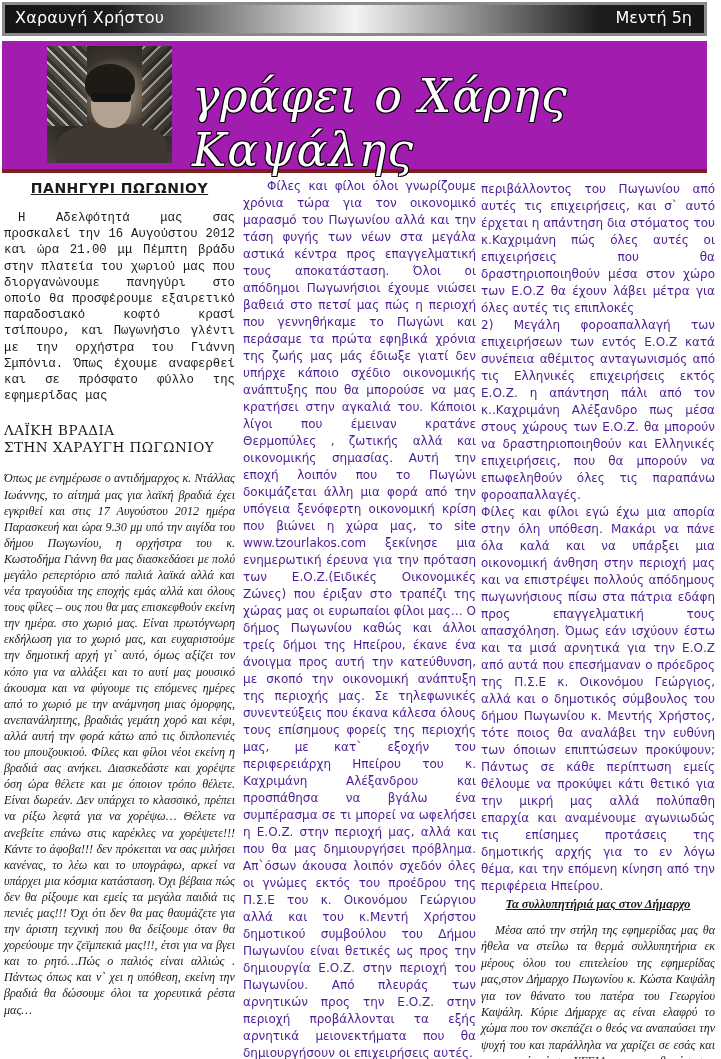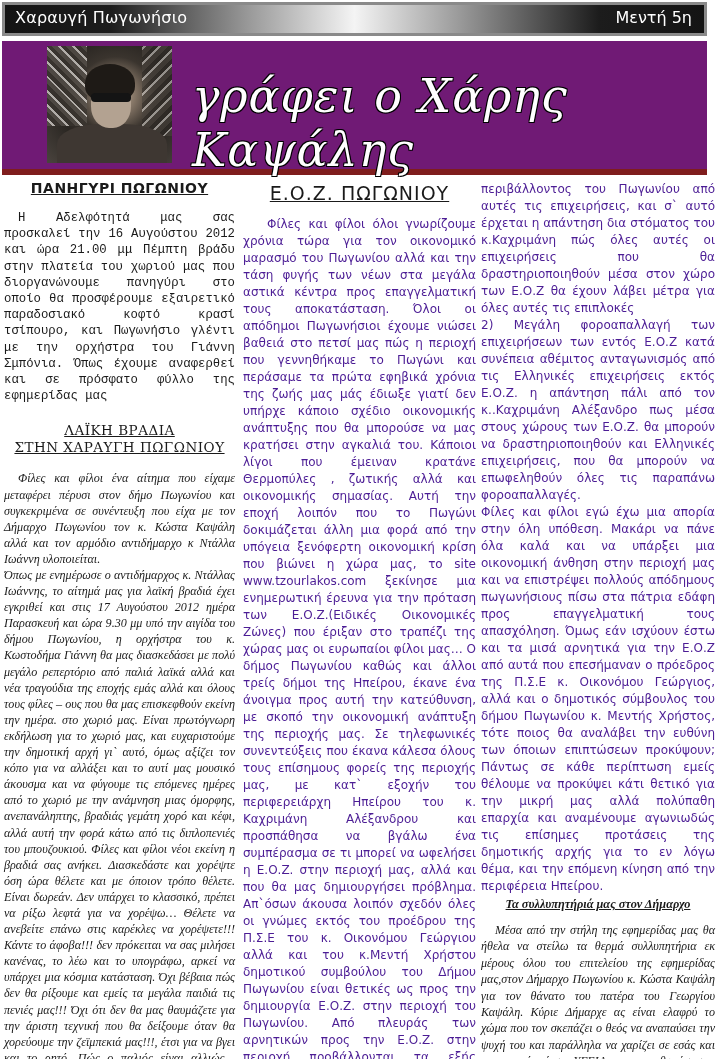--- a/index.html
+++ b/index.html
@@ -4,21 +4,21 @@
 <style>
   html, body { margin: 0; padding: 0; background: #ffffff; }
   body { width: 721px; height: 1059px; position: relative; overflow: hidden; font-family: "DejaVu Sans", sans-serif; color: #1a1a1a; }
 
   .top-bar { position: absolute; left: 2px; top: 2px; width: 705px; height: 34px; background: #8a8a8a; }
   .top-bar-inner { position: absolute; left: 3px; top: 3px; right: 3px; bottom: 3px;
     background: linear-gradient(to right, #141414 0%, #1c1c1c 15%, #9a9a9a 35%, #f4f4f4 50%, #9a9a9a 65%, #1c1c1c 85%, #141414 100%); }
   .pub-name { position: absolute; left: 10px; top: 3px; font-size: 16px; color: #ffffff; letter-spacing: 0.2px; }
   .page-num { position: absolute; right: 12px; top: 3px; font-size: 16px; color: #ffffff; }
 
-  .banner { position: absolute; left: 2px; top: 41px; width: 705px; height: 128px; background: #701a75; border-bottom: 6px solid #7f1d1d; }
+  .banner { position: absolute; left: 2px; top: 41px; width: 705px; height: 128px; background: #a21caf; border-bottom: 4px solid #7f1d1d; }
   .photo { position: absolute; left: 45px; top: 5px; width: 125px; height: 117px;
     background: radial-gradient(ellipse at 55% 42%, #c8b8a8 0%, #8a7a6a 18%, #3a342e 40%, #2a2622 60%, #4a443e 100%); overflow: hidden; }
   .photo .hair { position: absolute; left: 38px; top: 18px; width: 50px; height: 38px; border-radius: 50% 50% 40% 40%; background: #1e1a16; }
   .photo .face { position: absolute; left: 44px; top: 34px; width: 40px; height: 48px; border-radius: 45%; background: #b3a291; }
   .photo .glasses { position: absolute; left: 44px; top: 47px; width: 40px; height: 9px; background: #141414; border-radius: 4px; }
   .photo .body { position: absolute; left: 10px; top: 78px; width: 110px; height: 50px; border-radius: 40% 40% 0 0; background: #3e3732; }
   .photo .tree1 { position: absolute; left: 0; top: 0; width: 40px; height: 80px; background: repeating-linear-gradient(45deg, #5a544e 0 4px, #e8e4e0 4px 6px, #3a3530 6px 10px); opacity: 0.7; }
   .photo .tree2 { position: absolute; right: 0; top: 0; width: 30px; height: 90px; background: repeating-linear-gradient(-45deg, #4a443e 0 5px, #d8d4cf 5px 7px, #2e2a26 7px 11px); opacity: 0.6; }
   .byline { position: absolute; left: 190px; top: 28px; font-family: "DejaVu Serif", serif; font-style: italic; font-size: 46px; color: #ffffff;
     text-shadow: -1px -1px 0 #000, 1px -1px 0 #000, -1px 1px 0 #000, 1px 1px 0 #000; letter-spacing: 1px; }
@@ -26,36 +26,36 @@
   .col { position: absolute; top: 178px; }
   .col-left { left: 4px; width: 231px; }
   .col-mid { left: 243px; width: 233px; }
   .col-right { left: 481px; width: 234px; }
 
   .h-sans { font-family: "DejaVu Sans", sans-serif; font-weight: bold; text-decoration: underline; text-align: center; }
   .h1-left { font-size: 14px; margin: 2px 0 14px 0; letter-spacing: 0.5px; }
   .p-sans { font-family: Liberation Mono, monospace; font-size: 12.3px; line-height: 16.2px; text-align: justify; margin: 0; }
   .indent { text-indent: 14px; }
 
-  .h-serif { font-family: "DejaVu Serif", serif; font-size: 13.5px; text-decoration: underline; text-align: center; line-height: 17px; margin: 18px 0 14px 0; letter-spacing: 0.5px; }
+  .h-serif { font-family: "DejaVu Serif", serif; font-size: 13.5px; text-align: left; line-height: 17px; margin: 18px 0 14px 0; letter-spacing: 0.5px; }
   .p-serif { font-family: "Liberation Serif", serif; font-style: italic; font-size: 12.1px; line-height: 16.1px; text-align: justify; margin: 0; }
 
   .h-mid { font-family: "DejaVu Sans", sans-serif; font-size: 19px; text-decoration: underline; text-align: center; margin: 4px 0 12px 0; letter-spacing: 1px; }
   .p-gothic { font-family: "DejaVu Sans", sans-serif; font-size: 12px; line-height: 17px; text-align: justify; margin: 0; color: #4c1d95; }
   .col-right .p-gothic { }
 
   .h-condol { font-family: "Liberation Serif", serif; font-style: italic; font-weight: bold; font-size: 12.3px; text-decoration: underline; text-align: center; line-height: 15px; margin: 2px 0 10px 0; }
   .p-condol { font-family: "Liberation Serif", serif; font-style: italic; font-size: 12.1px; line-height: 16.4px; text-align: justify; margin: 0; }
 </style>
 </head>
 <body>
 
 <div class="top-bar">
   <div class="top-bar-inner">
-    <span class="pub-name">Χαραυγή Πωγωνήσιο</span>
+    <span class="pub-name">Χαραυγή Χρήστου</span>
     <span class="page-num">Μεντή 5η</span>
   </div>
 </div>
 
 <div class="banner">
   <div class="photo">
     <div class="tree1"></div>
     <div class="tree2"></div>
     <div class="body"></div>
     <div class="face"></div>
@@ -65,26 +65,24 @@
   <div class="byline">γράφει ο Χάρης Καψάλης</div>
 </div>
 
 <div class="col col-left">
   <div class="h-sans h1-left">ΠΑΝΗΓΥΡΙ ΠΩΓΩΝΙΟΥ</div>
   <p class="p-sans indent">Η Αδελφότητά μας σας προσκαλεί την 16 Αυγούστου 2012 και ώρα 21.00 μμ Πέμπτη βράδυ στην πλατεία του χωριού μας που διοργανώνουμε πανηγύρι στο οποίο θα προσφέρουμε εξαιρετικό παραδοσιακό κοφτό κρασί τσίπουρο, και Πωγωνήσιο γλέντι με την ορχήστρα του Γιάννη Σμπόνια. Όπως έχουμε αναφερθεί και σε πρόσφατο φύλλο της εφημερίδας μας</p>
   <div class="h-serif">
     <div>ΛΑΪΚΗ  ΒΡΑΔΙΑ</div>
     <div>ΣΤΗΝ  ΧΑΡΑΥΓΗ  ΠΩΓΩΝΙΟΥ</div>
   </div>
-  <p class="p-serif indent">Φίλες και φίλοι ένα αίτημα που είχαμε μεταφέρει πέρυσι στον δήμο Πωγωνίου και συγκεκριμένα σε συνέντευξη που είχα με τον Δήμαρχο Πωγωνίου τον κ. Κώστα Καψάλη αλλά και τον αρμόδιο αντιδήμαρχο κ Ντάλλα Ιωάννη υλοποιείται.</p>
   <p class="p-serif">Όπως με ενημέρωσε ο αντιδήμαρχος κ. Ντάλλας Ιωάννης, το αίτημά μας για λαϊκή βραδιά έχει εγκριθεί και στις 17 Αυγούστου 2012 ημέρα Παρασκευή και ώρα 9.30 μμ υπό την αιγίδα του δήμου Πωγωνίου, η ορχήστρα του κ. Κωστοδήμα Γιάννη θα μας διασκεδάσει με πολύ μεγάλο ρεπερτόριο από παλιά λαϊκά αλλά και νέα τραγούδια της εποχής εμάς αλλά και όλους τους φίλες – ους που θα μας επισκεφθούν εκείνη την ημέρα. στο χωριό μας. Είναι πρωτόγνωρη εκδήλωση για το χωριό μας, και ευχαριστούμε την δημοτική αρχή γι` αυτό, όμως αξίζει τον κόπο για να αλλάξει και το αυτί μας μουσικό άκουσμα και να φύγουμε τις επόμενες ημέρες από το χωριό με την ανάμνηση μιας όμορφης, ανεπανάληπτης, βραδιάς γεμάτη χορό και κέφι, αλλά αυτή την φορά κάτω από τις διπλοπενιές του μπουζουκιού. Φίλες και φίλοι νέοι εκείνη η βραδιά σας ανήκει. Διασκεδάστε και χορέψτε όση ώρα θέλετε και με όποιον τρόπο θέλετε. Είναι δωρεάν. Δεν υπάρχει το κλασσικό, πρέπει να ρίξω λεφτά για να χορέψω… Θέλετε να ανεβείτε επάνω στις καρέκλες να χορέψετε!!! Κάντε το άφοβα!!! δεν πρόκειται να σας μιλήσει κανένας, το λέω και το υπογράφω, αρκεί να υπάρχει μια κόσμια κατάσταση. Όχι βέβαια πώς δεν θα ρίξουμε και εμείς τα μεγάλα παιδιά τις πενιές μας!!! Όχι ότι δεν θα μας θαυμάζετε για την άριστη τεχνική που θα δείξουμε όταν θα χορεύουμε την ζεϊμπεκιά μας!!!, έτσι για να βγει και το ρητό…Πώς ο παλιός είναι αλλιώς . Πάντως όπως και ν` χει η υπόθεση, εκείνη την βραδιά θα δώσουμε όλοι τα χορευτικά ρέστα μας…</p>
 </div>
 
 <div class="col col-mid">
-  <div class="h-mid">Ε.Ο.Ζ.  ΠΩΓΩΝΙΟΥ</div>
   <p class="p-gothic indent" style="text-indent:24px">Φίλες και φίλοι όλοι γνωρίζουμε χρόνια τώρα για τον οικονομικό μαρασμό του Πωγωνίου αλλά και την τάση φυγής των νέων στα μεγάλα αστικά κέντρα προς επαγγελματική τους αποκατάσταση. Όλοι οι απόδημοι Πωγωνήσιοι έχουμε νιώσει βαθειά στο πετσί μας πώς η περιοχή που γεννηθήκαμε  το Πωγώνι και περάσαμε τα πρώτα εφηβικά χρόνια της ζωής μας μάς έδιωξε γιατί δεν υπήρχε κάποιο σχέδιο οικονομικής ανάπτυξης που θα μπορούσε να μας κρατήσει στην αγκαλιά του. Κάποιοι λίγοι που έμειναν κρατάνε Θερμοπύλες , ζωτικής αλλά και οικονομικής σημασίας. Αυτή την εποχή λοιπόν που το Πωγώνι δοκιμάζεται άλλη μια φορά από την υπόγεια ξενόφερτη οικονομική κρίση που βιώνει η χώρα μας, το site www.tzourlakos.com ξεκίνησε μια ενημερωτική έρευνα για την πρόταση των Ε.Ο.Ζ.(Ειδικές Οικονομικές Ζώνες) που έριξαν στο τραπέζι της χώρας μας οι ευρωπαίοι φίλοι μας… Ο δήμος Πωγωνίου καθώς και άλλοι τρείς δήμοι της Ηπείρου, έκανε ένα άνοιγμα προς αυτή την κατεύθυνση, με σκοπό την οικονομική ανάπτυξη της περιοχής μας. Σε τηλεφωνικές συνεντεύξεις που έκανα κάλεσα όλους τους επίσημους φορείς της περιοχής μας, με κατ` εξοχήν του περιφερειάρχη Ηπείρου του κ. Καχριμάνη Αλέξανδρου και προσπάθησα να βγάλω ένα συμπέρασμα σε τι μπορεί να ωφελήσει η Ε.Ο.Ζ. στην περιοχή μας, αλλά και που θα μας  δημιουργήσει πρόβλημα.  Απ`όσων  άκουσα λοιπόν  σχεδόν όλες οι γνώμες εκτός του προέδρου της Π.Σ.Ε του κ. Οικονόμου Γεώργιου αλλά και του κ.Μεντή Χρήστου δημοτικού συμβούλου του Δήμου Πωγωνίου  είναι θετικές ως προς την δημιουργία Ε.Ο.Ζ. στην περιοχή του Πωγωνίου. Από πλευράς των αρνητικών προς την Ε.Ο.Ζ. στην περιοχή προβάλλονται τα εξής αρνητικά μειονεκτήματα που θα δημιουργήσουν  οι  επιχειρήσεις αυτές.</p>
 
 </div>
 
 <div class="col col-right" style="top:181px">
   <p class="p-gothic">περιβάλλοντος  του Πωγωνίου από αυτές τις επιχειρήσεις, και σ` αυτό έρχεται η απάντηση δια στόματος του κ.Καχριμάνη πώς όλες αυτές οι επιχειρήσεις που θα δραστηριοποιηθούν μέσα στον χώρο των Ε.Ο.Ζ θα έχουν λάβει μέτρα για όλες αυτές τις επιπλοκές</p>
   <p class="p-gothic">2) Μεγάλη φοροαπαλλαγή των επιχειρήσεων των εντός Ε.Ο.Ζ κατά συνέπεια αθέμιτος ανταγωνισμός από τις Ελληνικές επιχειρήσεις εκτός Ε.Ο.Ζ. η απάντηση πάλι από τον κ..Καχριμάνη Αλέξανδρο πως μέσα στους χώρους των Ε.Ο.Ζ. θα μπορούν να δραστηριοποιηθούν και Ελληνικές επιχειρήσεις, που θα μπορούν να  επωφεληθούν όλες τις παραπάνω φοροαπαλλαγές.</p>
   <p class="p-gothic">Φίλες και φίλοι εγώ έχω μια απορία στην όλη υπόθεση. Μακάρι να πάνε όλα καλά και να υπάρξει μια οικονομική άνθηση στην περιοχή μας και να επιστρέψει πολλούς απόδημους  πωγωνήσιους πίσω στα πάτρια εδάφη προς επαγγελματική τους απασχόληση. Όμως εάν ισχύουν έστω και τα μισά αρνητικά για την Ε.Ο.Ζ από αυτά που επεσήμαναν ο πρόεδρος της Π.Σ.Ε κ. Οικονόμου Γεώργιος, αλλά και ο δημοτικός σύμβουλος του δήμου Πωγωνίου κ. Μεντής Χρήστος, τότε ποιος θα αναλάβει την ευθύνη των όποιων επιπτώσεων προκύψουν; Πάντως σε κάθε περίπτωση εμείς θέλουμε να προκύψει κάτι θετικό για την μικρή μας αλλά πολύπαθη επαρχία και αναμένουμε αγωνιωδώς τις επίσημες προτάσεις της δημοτικής αρχής για το εν λόγω θέμα, και την επόμενη κίνηση από την περιφέρεια Ηπείρου.</p>
   <div class="h-condol">
     <div>Τα συλλυπητήριά μας στον Δήμαρχο</div>

